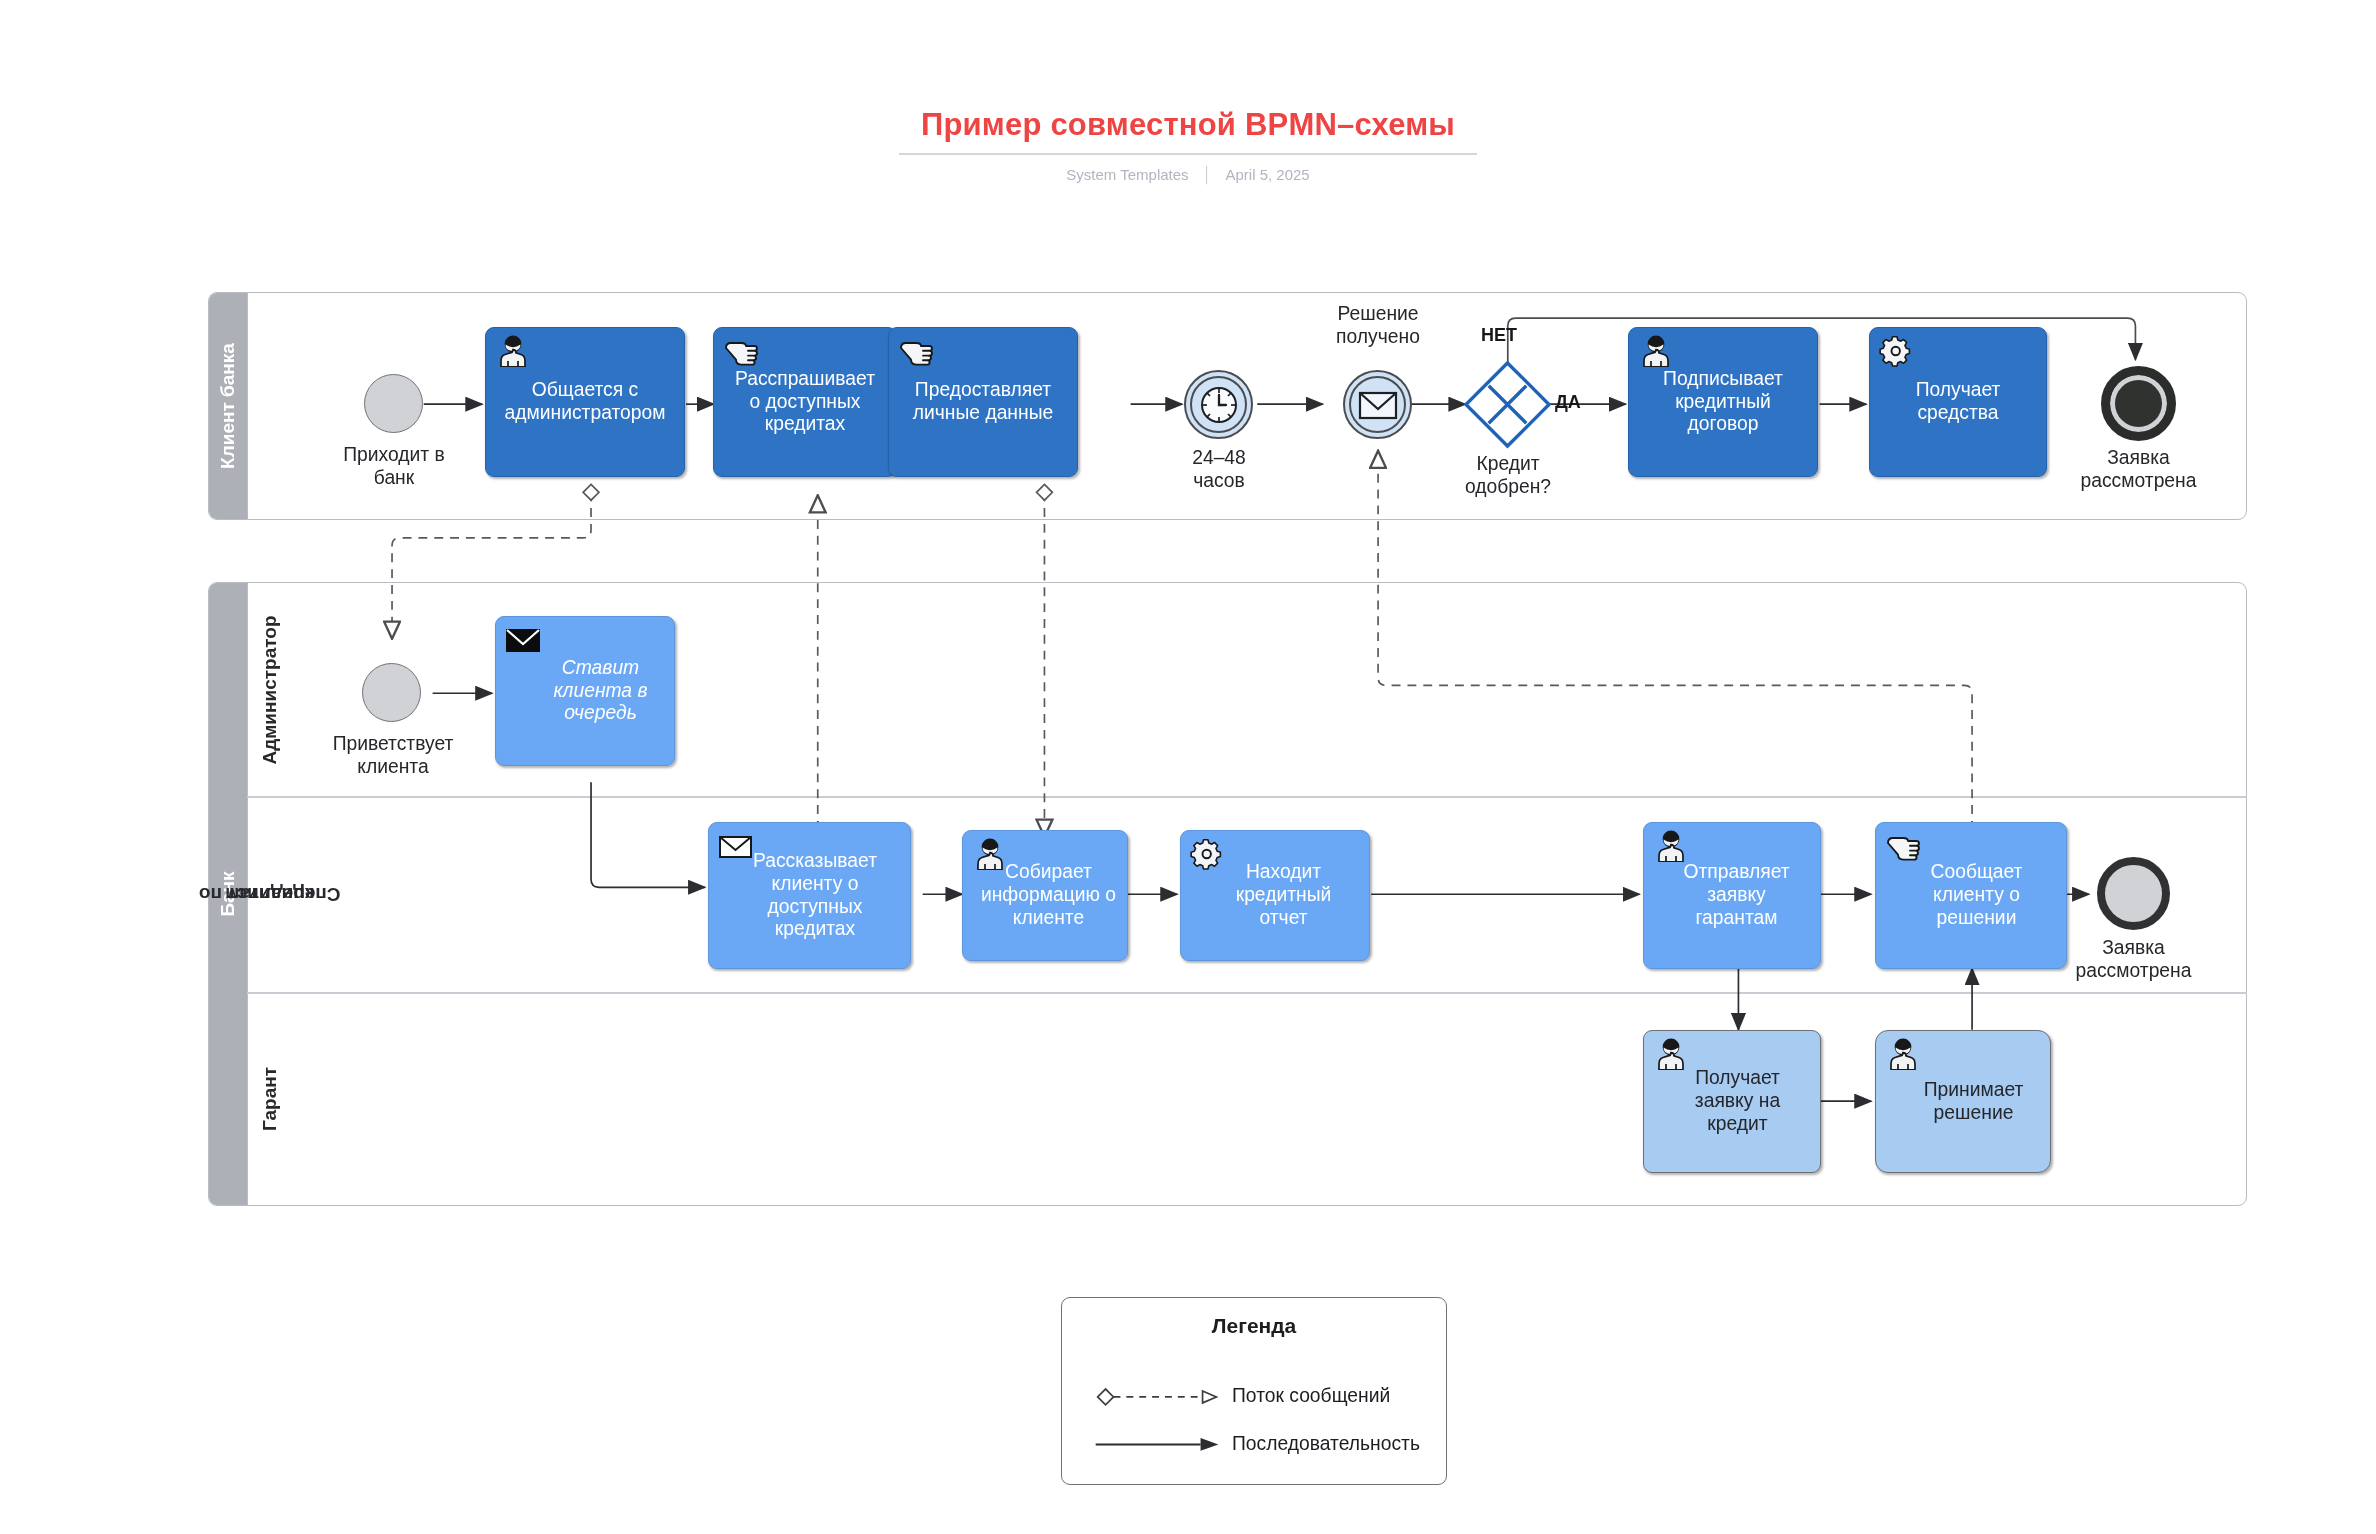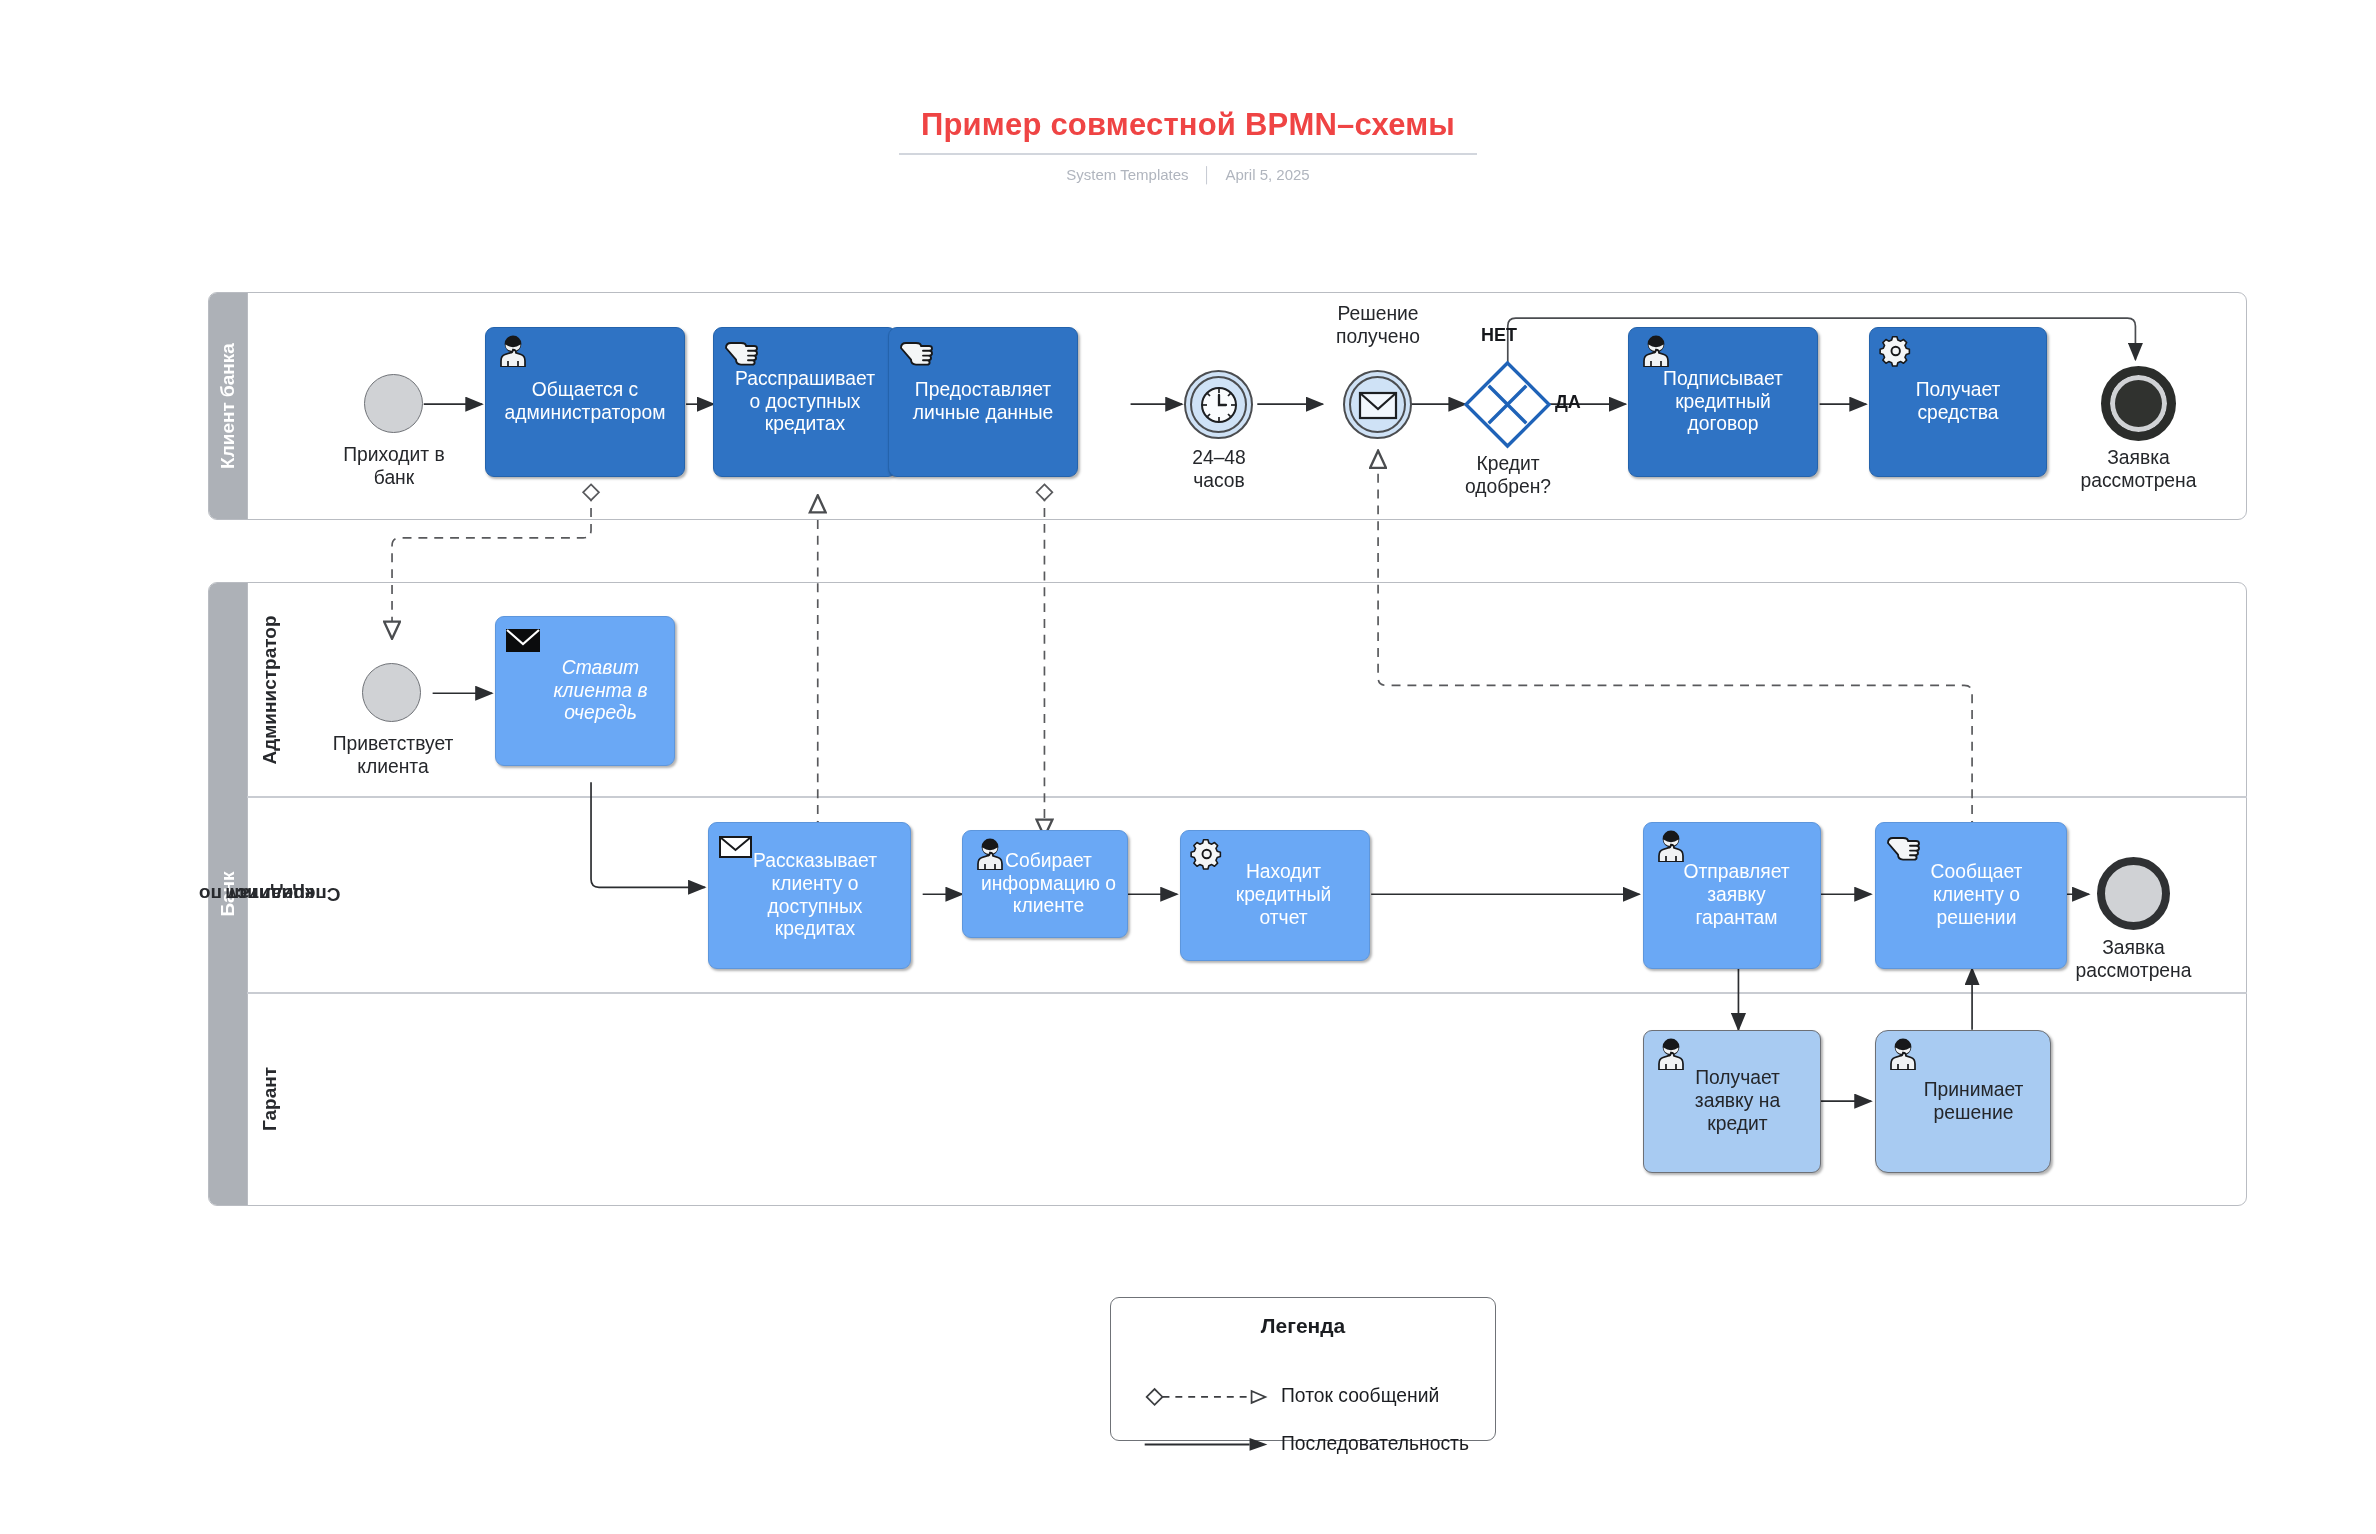--- a/index.html
+++ b/index.html
@@ -301,21 +301,21 @@
       <svg viewBox="0 0 36 32">
           <rect x="2" y="7" width="31" height="20" fill="#ffffff" stroke="#17181a" stroke-width="2"></rect>
       <path d="M2 7 L17.5 20 L33 7" fill="none" stroke="#17181a" stroke-width="2"></path>
         </svg>
     </span>
     <span class="txt" style="padding-left:20px;">
       <span>Рассказывает</span><br><span>клиенту о</span><br><span>доступных</span><br><span>кредитах</span>
     </span>
   </div>
 
-  <div class="task mid" style="left:962px;top:830px;width:166px;height:108px;">
+  <div class="task mid" style="left:962px;top:830px;width:166px;height:131px;">
     <span class="ic">
       <svg viewBox="0 0 36 32">
           <ellipse cx="18" cy="9" rx="8.4" ry="8.4" fill="#17181a"></ellipse>
       <path d="M10.5 9.6 q7.5 5.2 15 0 q0 6.4 -7.5 6.4 q-7.5 0 -7.5 -6.4z" fill="#f1f3f4"></path>
       <path d="M18 14.5 q3 0 3 3.4 l5 1.6 q4 1.4 4 6.4 l0 6 l-24 0 l0 -6 q0 -5 4 -6.4 l5 -1.6 q3 0 3 -3.4z" fill="#f1f3f4" stroke="#17181a" stroke-width="1.7"></path>
       <path d="M13 26 l0 6 M23 26 l0 6" stroke="#17181a" stroke-width="1.7"></path>
         </svg>
     </span>
     <span class="txt" style="padding-left:16px;">
       <span>Собирает</span><br><span>информацию о</span><br><span>клиенте</span>
@@ -387,21 +387,21 @@
       <path d="M10.5 9.6 q7.5 5.2 15 0 q0 6.4 -7.5 6.4 q-7.5 0 -7.5 -6.4z" fill="#f1f3f4"></path>
       <path d="M18 14.5 q3 0 3 3.4 l5 1.6 q4 1.4 4 6.4 l0 6 l-24 0 l0 -6 q0 -5 4 -6.4 l5 -1.6 q3 0 3 -3.4z" fill="#f1f3f4" stroke="#17181a" stroke-width="1.7"></path>
       <path d="M13 26 l0 6 M23 26 l0 6" stroke="#17181a" stroke-width="1.7"></path>
         </svg>
     </span>
     <span class="txt" style="padding-left:30px;">
       <span>Принимает</span><br><span>решение</span>
     </span>
   </div>
 
-  <div class="legend" style="left:1110px;top:1297px;width:386px;height:144px;">
+  <div class="legend" style="left:1061px;top:1297px;width:386px;height:188px;">
     <div class="legend-title">Легенда</div>
     <svg width="386" height="188" style="position:absolute;left:0;top:0;" viewBox="0 0 390 190">
       <path d="M36,100 L44,92 L52,100 L44,108 z" fill="#ffffff" stroke="#3c3e41" stroke-width="1.7"></path>
       <line x1="52" y1="100" x2="142" y2="100" stroke="#3c3e41" stroke-width="1.7" stroke-dasharray="7,6"></line>
       <path d="M142,94 L156,100 L142,106 z" fill="#ffffff" stroke="#3c3e41" stroke-width="1.7"></path>
       <line x1="34" y1="148" x2="140" y2="148" stroke="#2b2d30" stroke-width="1.9"></line>
       <path d="M140,141.5 L158,148 L140,154.5 z" fill="#2b2d30"></path>
     </svg>
     <div class="legend-row" style="left:170px;top:87px;">Поток сообщений</div>
     <div class="legend-row" style="left:170px;top:135px;">Последовательность</div>

